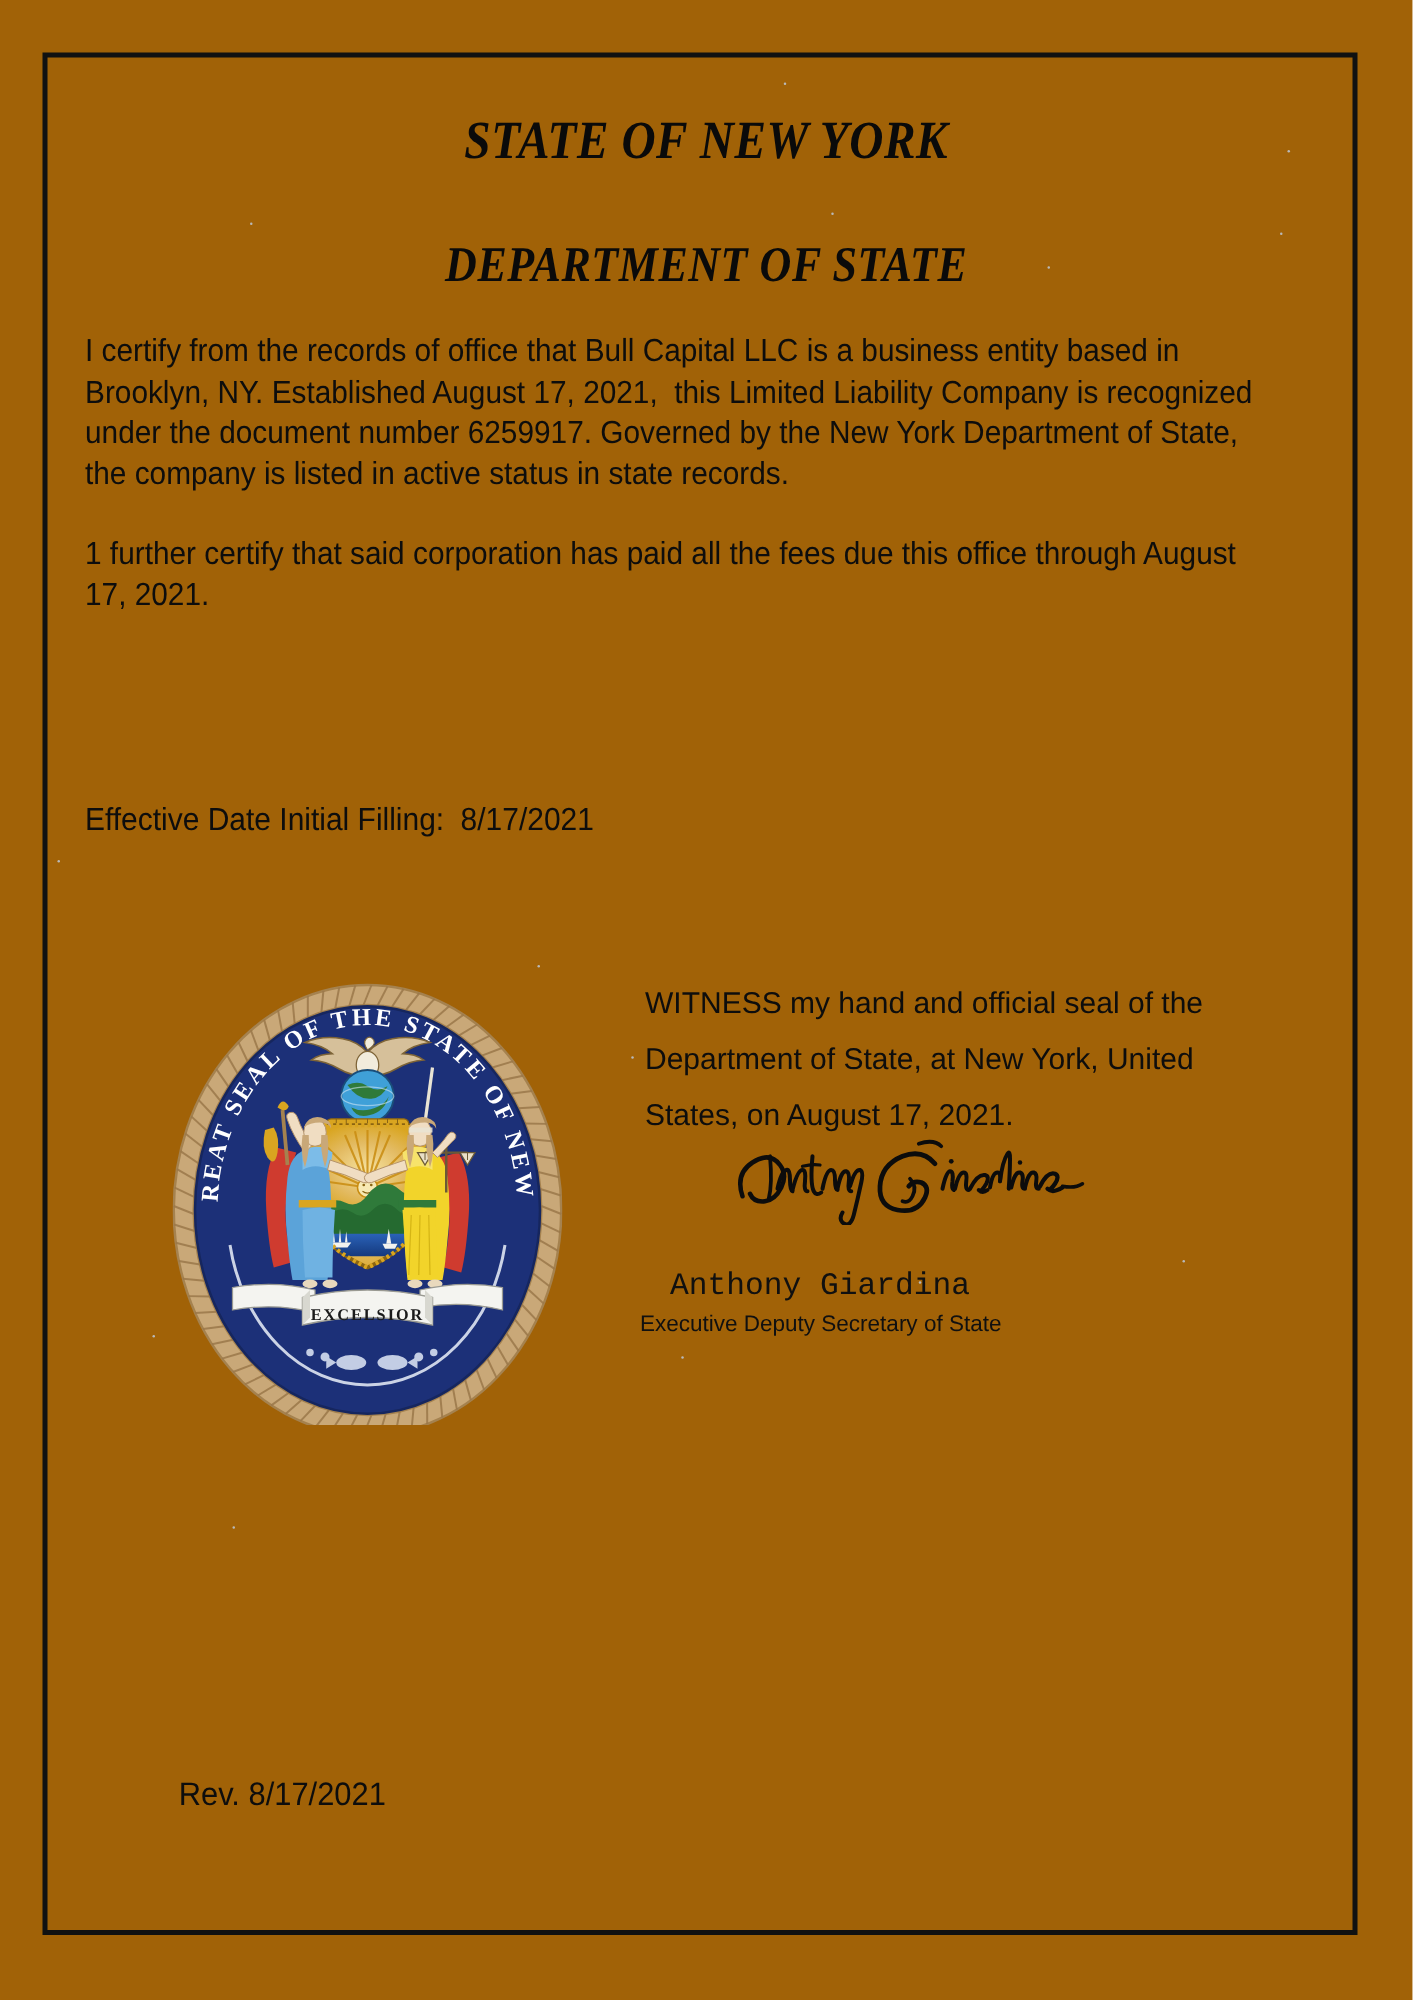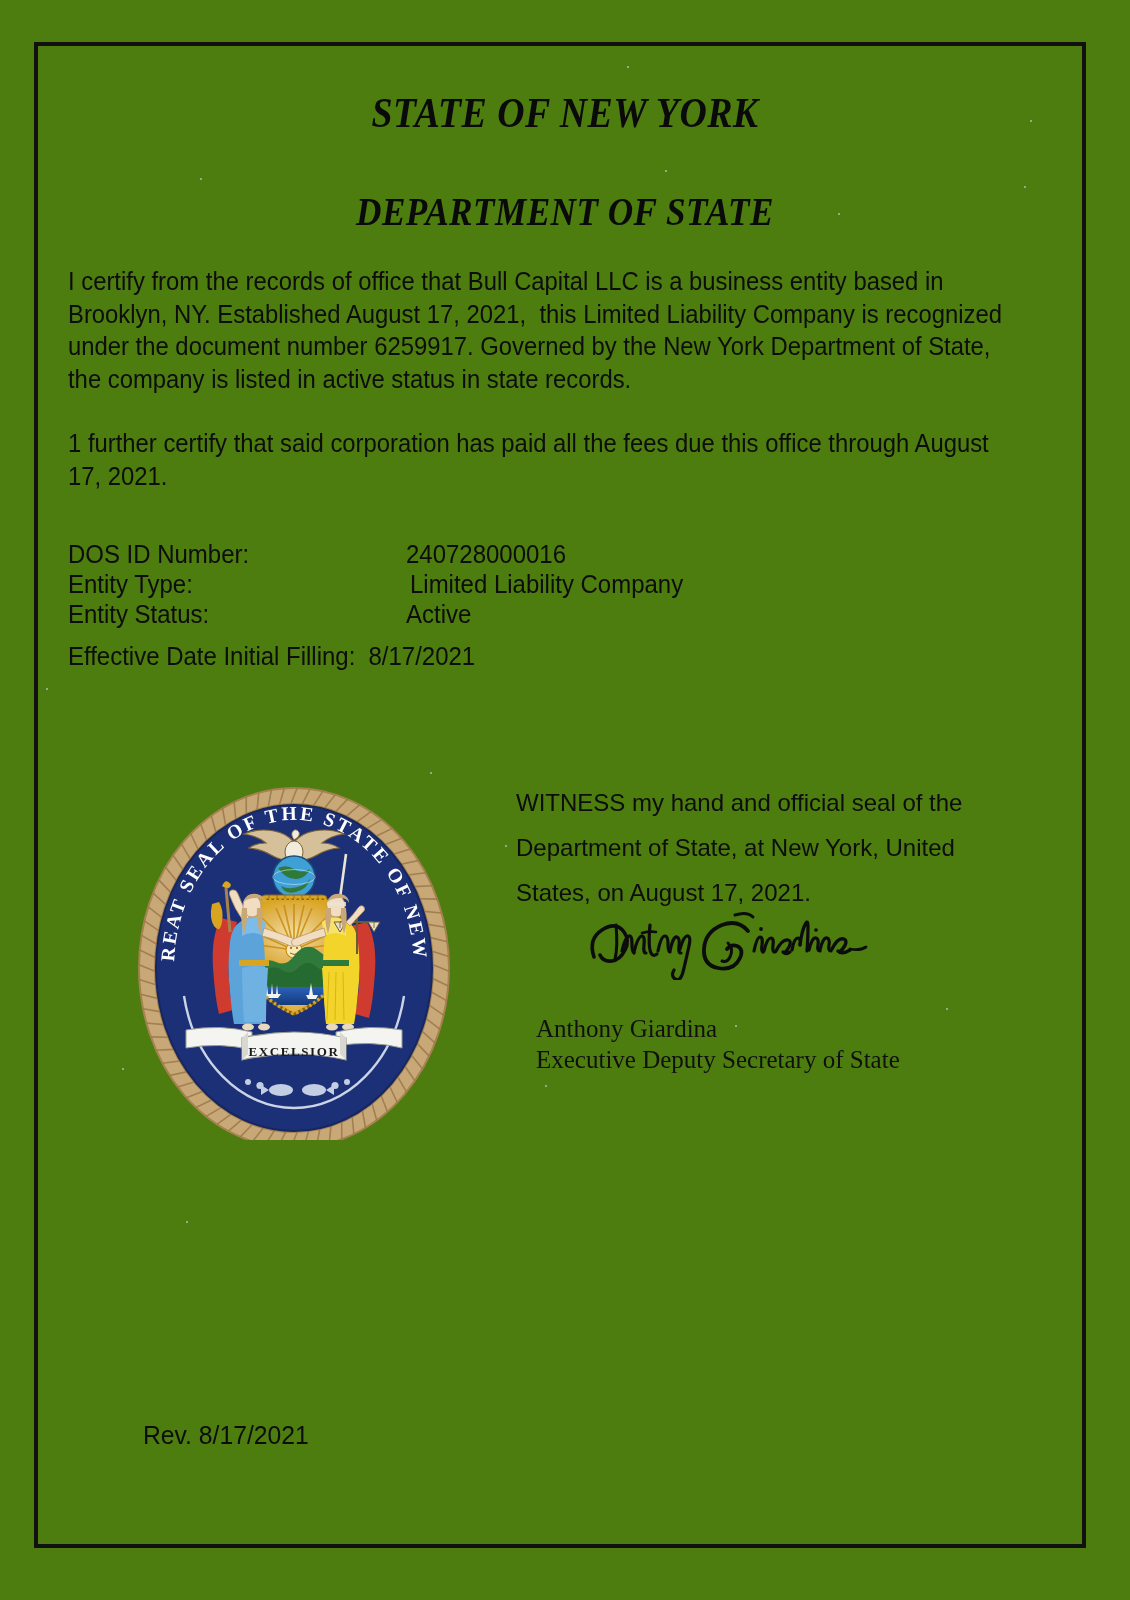--- a/index.html
+++ b/index.html
@@ -16,21 +16,21 @@
     overflow: hidden;
     position: relative;
   }
 
   
   #page {
     position: absolute;
     left: 0; top: 0;
     width: 1130px;
     height: 1600px;
-    background: #4d7c0f;
+    background: #a16207;
   }
   #page-border {
     position: absolute;
     left: 34px;
     top: 42px;
     width: 1052px;
     height: 1506px;
     border: 4px solid #111111;
     box-sizing: border-box;
     background: transparent;
@@ -152,32 +152,32 @@
     top: 905px;
     width: 320px;
     height: 75px;
   }
   #signature svg { display: block; width: 100%; height: 100%; }
 
   #signer-name {
     position: absolute;
     left: 536px;
     top: 1013px;
-    font-family: Liberation Serif, serif;
+    font-family: Liberation Mono, monospace;
     font-size: 25px;
     line-height: 31px;
     color: #101010;
     white-space: nowrap;
   }
   #signer-title {
     position: absolute;
-    left: 536px;
+    left: 512px;
     top: 1044px;
-    font-family: Liberation Serif, serif;
-    font-size: 25px;
+    font-family: Liberation Sans, sans-serif;
+    font-size: 18px;
     line-height: 31px;
     color: #101010;
     white-space: nowrap;
   }
 
   
   #revision {
     position: absolute;
     left: 143px;
     top: 1420px;
@@ -222,34 +222,20 @@
   <div class="speck" style="left:430px;top:772px;"></div>
 
   <div class="doc-title" id="title-state">STATE OF NEW YORK</div>
 
   <div class="doc-title" id="title-dept">DEPARTMENT OF STATE</div>
 
   <div class="body-para" id="para-certify">I certify from the records of office that Bull Capital LLC is a business entity based in Brooklyn, NY. Established August 17, 2021,  this Limited Liability Company is recognized under the document number 6259917. Governed by the New York Department of State, the company is listed in active status in state records.</div>
 
   <div class="body-para" id="para-fees">1 further certify that said corporation has paid all the fees due this office through August 17, 2021.</div>
 
-  <div id="fields">
-    <div class="field-row">
-      <span class="field-label">DOS ID Number:</span>
-      <span class="field-value">240728000016</span>
-    </div>
-    <div class="field-row">
-      <span class="field-label">Entity Type:</span>
-      <span class="field-value indent"> Limited Liability Company</span>
-    </div>
-    <div class="field-row">
-      <span class="field-label">Entity Status:</span>
-      <span class="field-value">Active</span>
-    </div>
-  </div>
 
   <div id="field-effective">
     <span>Effective Date Initial Filling:</span><span class="eff-value">8/17/2021</span>
   </div>
 
   <div id="seal">
     <svg viewBox="0 0 312 358" xmlns="http://www.w3.org/2000/svg">
       <defs>
 
         <radialGradient id="sunGrad" cx="50%" cy="55%" r="55%">

